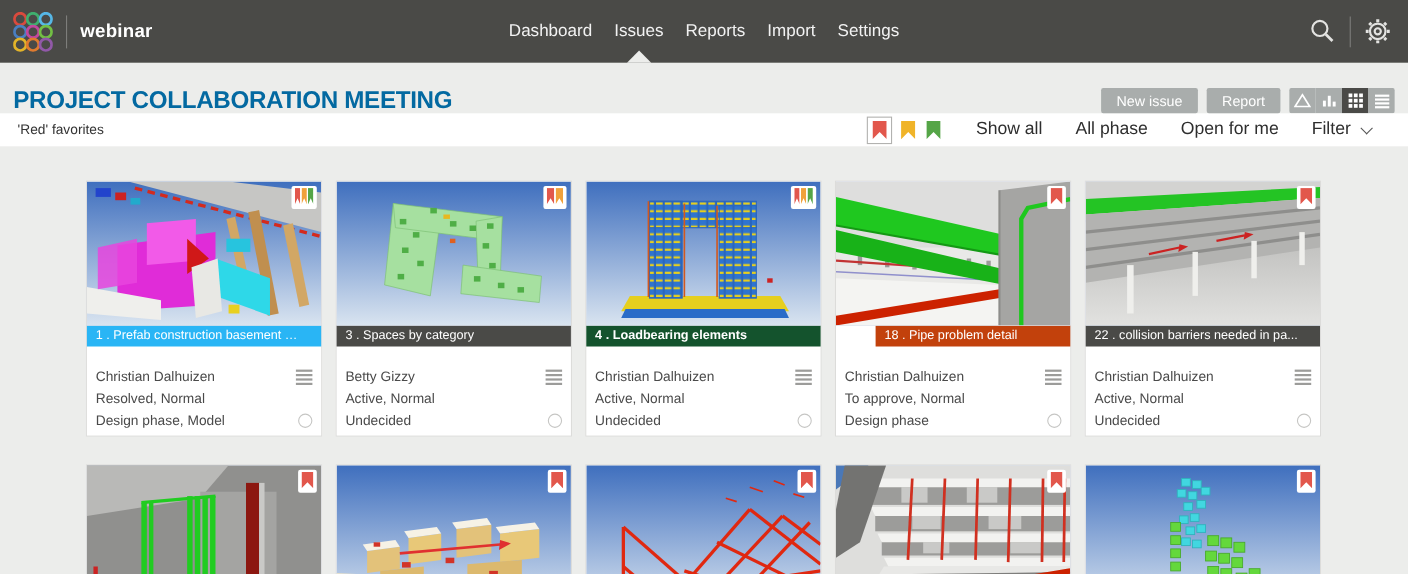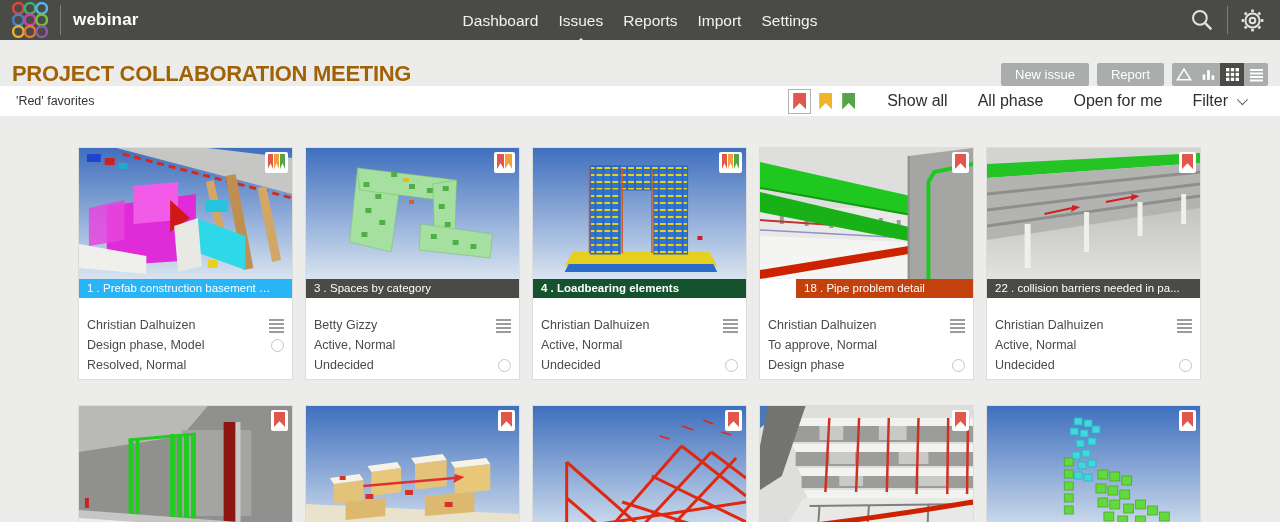--- a/index.html
+++ b/index.html
@@ -1,33 +1,33 @@
 <!DOCTYPE html>
 <html><head>
 <meta charset="utf-8">
 <style>
   * { margin:0; padding:0; box-sizing:border-box; }
   html,body { width:1280px; height:522px; overflow:hidden; background:#ecedeb;
     font-family:"Liberation Sans", sans-serif; }
 
   
-  .nav { position:relative; height:40px; background:#4a4a47; display:flex; align-items:center; }
+  .nav { position:relative; height:57px; background:#4a4a47; display:flex; align-items:center; }
   .brand { position:absolute; left:12px; top:0; height:100%; display:flex; align-items:center; gap:12px; }
   .brand-divider { width:1px; height:30px; background:#7d7d7b; }
   .brand-name { color:#fff; font-size:17px; font-weight:bold; letter-spacing:.2px; }
   .menu { margin:0 auto; display:flex; gap:20px; }
   .menu a { position:relative; color:#f2f2f2; text-decoration:none; font-size:15.5px; line-height:57px; display:block; }
   .caret { position:absolute; bottom:0; left:50%; transform:translateX(-50%); width:0; height:0;
     border-left:11px solid transparent; border-right:11px solid transparent; border-bottom:11px solid #ecedeb; }
   .nav-right { position:absolute; right:14px; top:0; height:100%; display:flex; align-items:center; gap:11px; }
   .nav-divider { width:1px; height:28px; background:#7d7d7b; }
 
   
   .sec2 { height:46px; padding:22px 12px 0; display:flex; align-items:center; }
-  .ptitle { font-size:22px; font-weight:bold; color:#a16207; letter-spacing:-0.3px; }
+  .ptitle { font-size:22px; font-weight:bold; color:#0369a1; letter-spacing:-0.3px; }
   .actions { margin-left:auto; display:flex; align-items:center; gap:8px;padding-left:42px; }
   .gbtn { background:#a9adac; color:#fff; border:none; font-size:13px; height:23px; padding:0 14px;
     border-radius:2px; font-family:inherit; cursor:pointer; }
   .view-toggle { display:flex; border-radius:2px; overflow:hidden; }
   .vseg { width:24px; height:23px; background:#a9adac; display:flex; align-items:center; justify-content:center; cursor:pointer; }
   .vseg.active { background:#4a4a47; }
 
   
   .fbar { height:30px; background:#fff; display:flex; align-items:center; padding:0 35px 0 16px; }
   .fav-label { font-size:12.5px; color:#333; }
@@ -232,25 +232,25 @@
       <div class="mrow">
           <span>Christian Dalhuizen</span>
           <span class="hamb">
             <i></i>
             <i></i>
             <i></i>
             <i></i>
           </span>
         </div>
       <div class="mrow">
+          <span>Resolved, Normal</span>
+        </div>
+      <div class="mrow">
           <span>Design phase, Model</span>
           <span class="circ"></span>
-        </div>
-      <div class="mrow">
-          <span>Resolved, Normal</span>
         </div>
     </div>
   </div>
 
   <div class="card">
     <div class="thumb">
       <svg viewBox="0 0 215 131" preserveAspectRatio="none">
         <rect width="215" height="131" fill="url(#sky)"></rect>
         <g fill="#a6e0a0" stroke="#7bbf72" stroke-width="0.6">
           <polygon points="52,20 96,28 86,104 44,94"></polygon>

